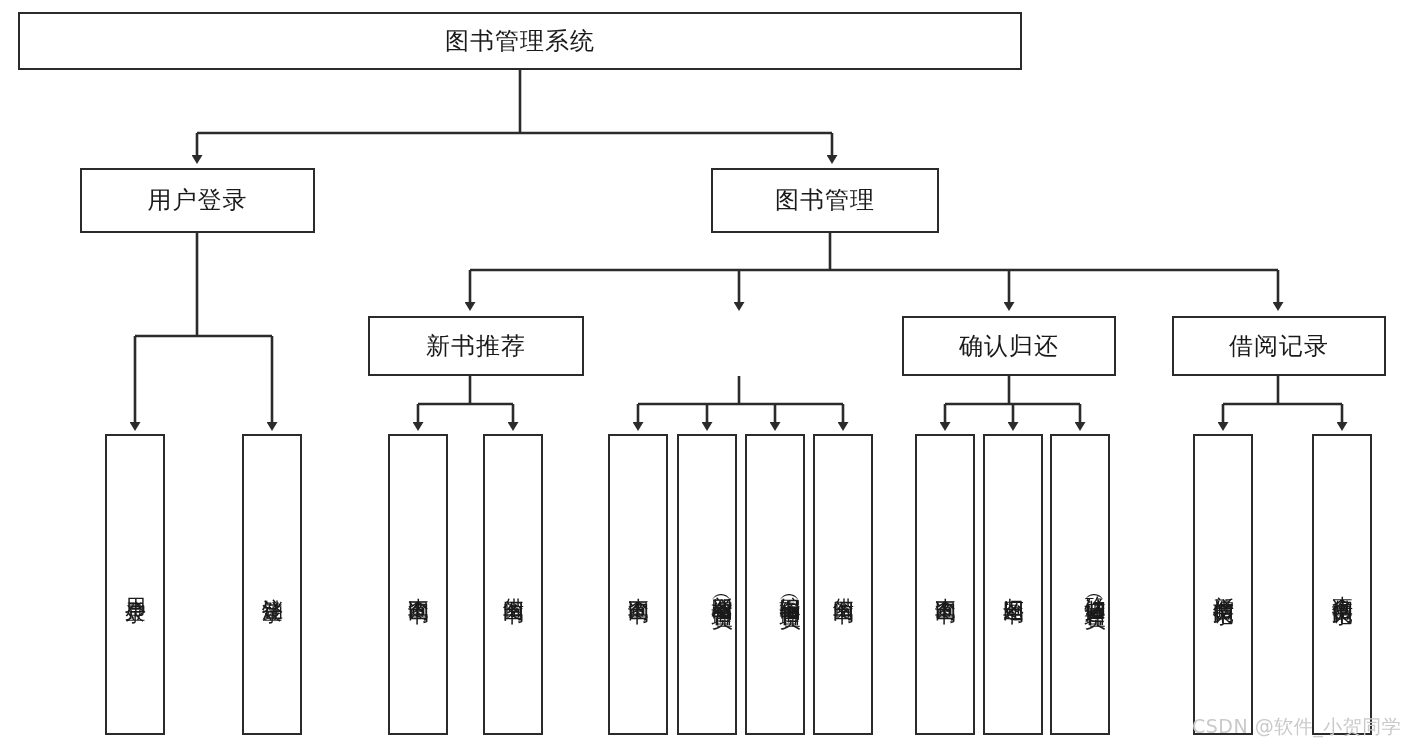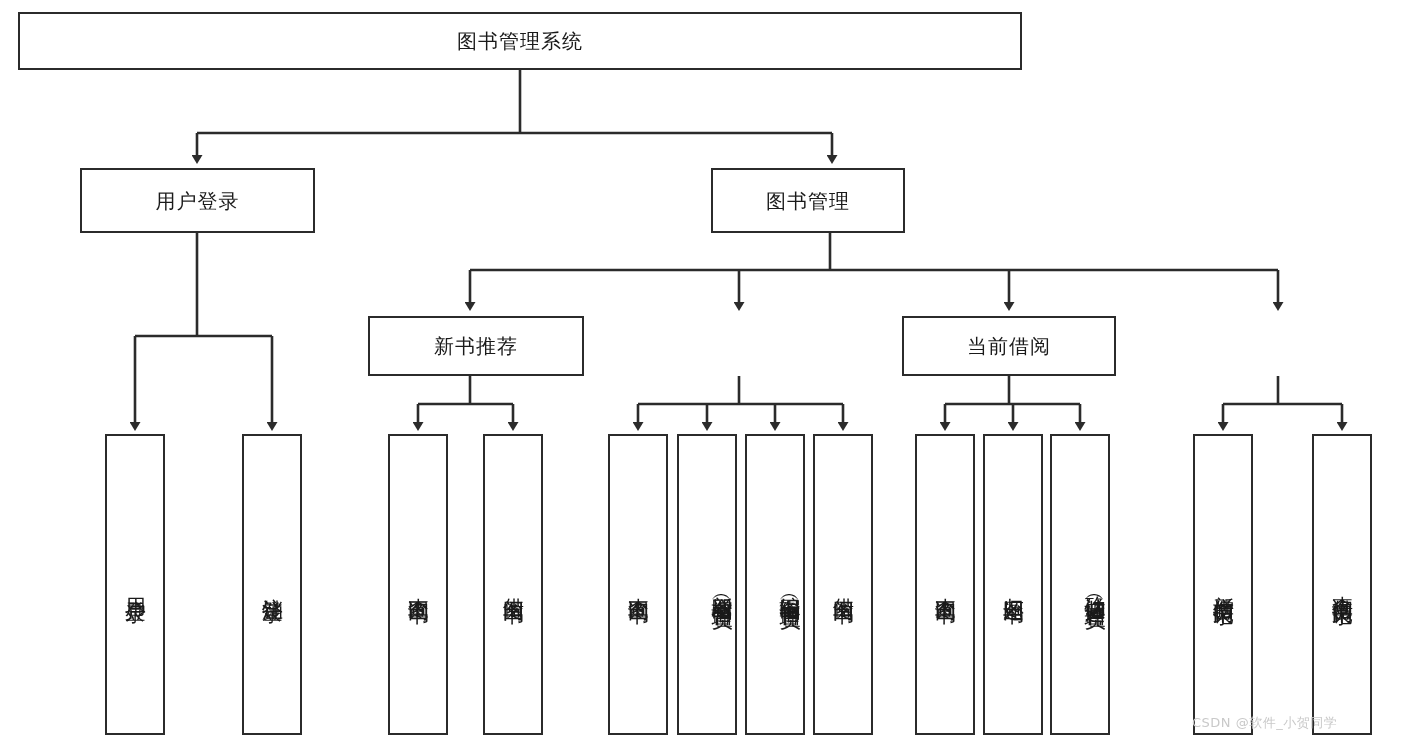--- a/index.html
+++ b/index.html
@@ -28,41 +28,41 @@
     box-sizing: border-box;
     border: 2.5px solid #2b2b2b;
     background: #ffffff;
     color: #1a1a1a;
     display: flex;
     align-items: center;
     justify-content: center;
     text-align: center;
   }
   .node.horiz {
-    font-size: 20px;
+    font-size: 24px;
     line-height: 1.2;
     letter-spacing: 1px;
   }
   .node.vert {
     writing-mode: vertical-rl;
     text-orientation: upright;
     font-size: 21px;
     line-height: 1.28;
     letter-spacing: 2px;
     align-items: flex-start;
     justify-content: center;
     padding-top: 6px;
   }
   .node.vert.top-align {
     align-items: flex-start;
   }
   .watermark {
     position: absolute;
     color: #c9c9c9;
-    font-size: 13px;
+    font-size: 19px;
     letter-spacing: 0.5px;
     white-space: nowrap;
   }
 </style>
 </head>
 <body>
 
 <div id="canvas">
 
   <svg id="edges" viewBox="0 0 1405 747" xmlns="http://www.w3.org/2000/svg">
@@ -112,27 +112,28 @@
       <path d="M1223,404 L1342,404"></path>
       <path d="M1223,404 L1223,423" marker-end="url(#arrow)"></path>
       <path d="M1342,404 L1342,423" marker-end="url(#arrow)"></path>
     </g>
   </svg>
 
   <div class="node horiz" style="left:18px; top:12px; width:1004px; height:58px;">图书管理系统</div>
 
   <div class="node horiz" style="left:80px; top:168px; width:235px; height:65px;">用户登录</div>
 
-  <div class="node horiz" style="left:711px; top:168px; width:194px; height:65px;">图书管理</div>
+  <div class="node horiz" style="left:711px; top:168px; width:228px; height:65px;">图书管理</div>
 
   <div class="node horiz" style="left:368px; top:316px; width:216px; height:60px;">新书推荐</div>
 
 
-  <div class="node horiz" style="left:902px; top:316px; width:214px; height:60px;">当前借阅</div>
+  <div class="node horiz" style="left:902px; top:316px; width:214px; height:60px;">确认归还</div>
 
+  <div class="node horiz" style="left:1172px; top:316px; width:214px; height:60px;">借阅记录</div>
 
   <div class="node vert" style="left:105px; top:434px; width:60px; height:301px; align-items:center; padding-top:0;">用户登录</div>
 
   <div class="node vert" style="left:242px; top:434px; width:60px; height:301px; align-items:center; padding-top:0;">注销登录</div>
 
   <div class="node vert" style="left:388px; top:434px; width:60px; height:301px; align-items:center; padding-top:0;">查询图书</div>
 
   <div class="node vert" style="left:483px; top:434px; width:60px; height:301px; align-items:center; padding-top:0;">借阅图书</div>
 
   <div class="node vert" style="left:608px; top:434px; width:60px; height:301px; align-items:center; padding-top:0;">查询图书</div>

